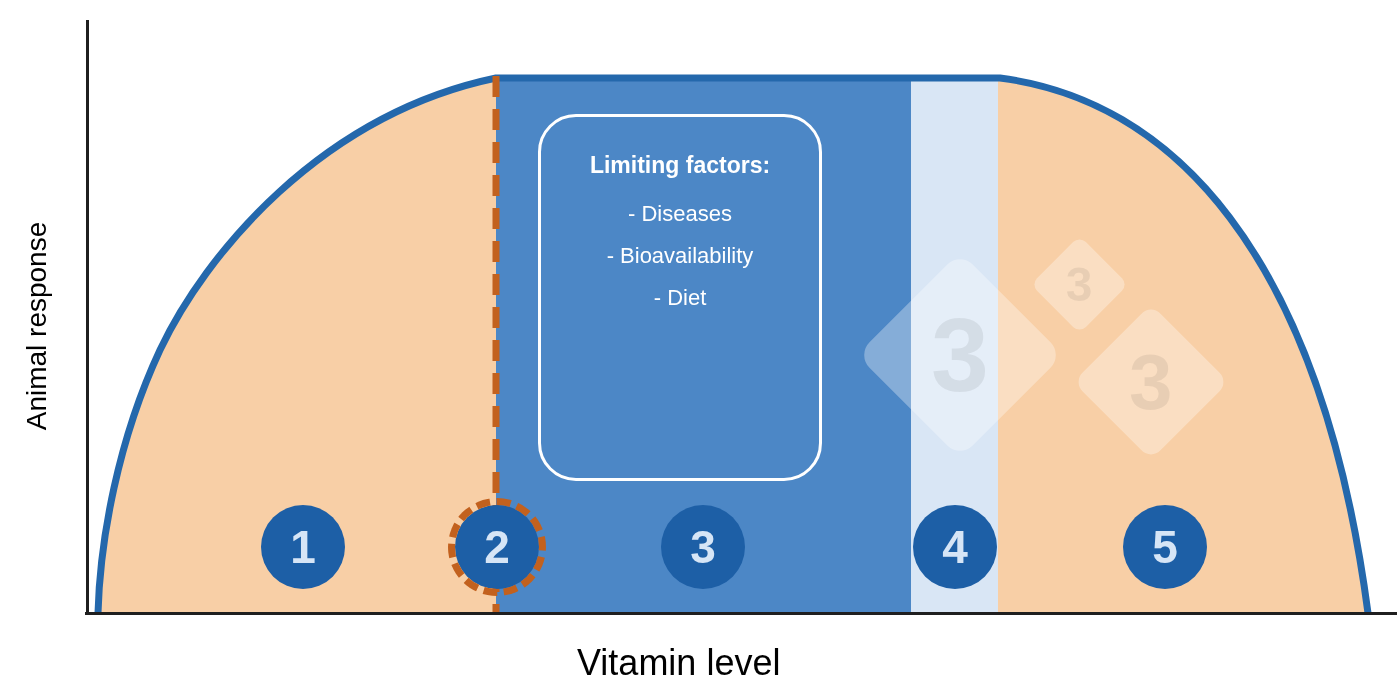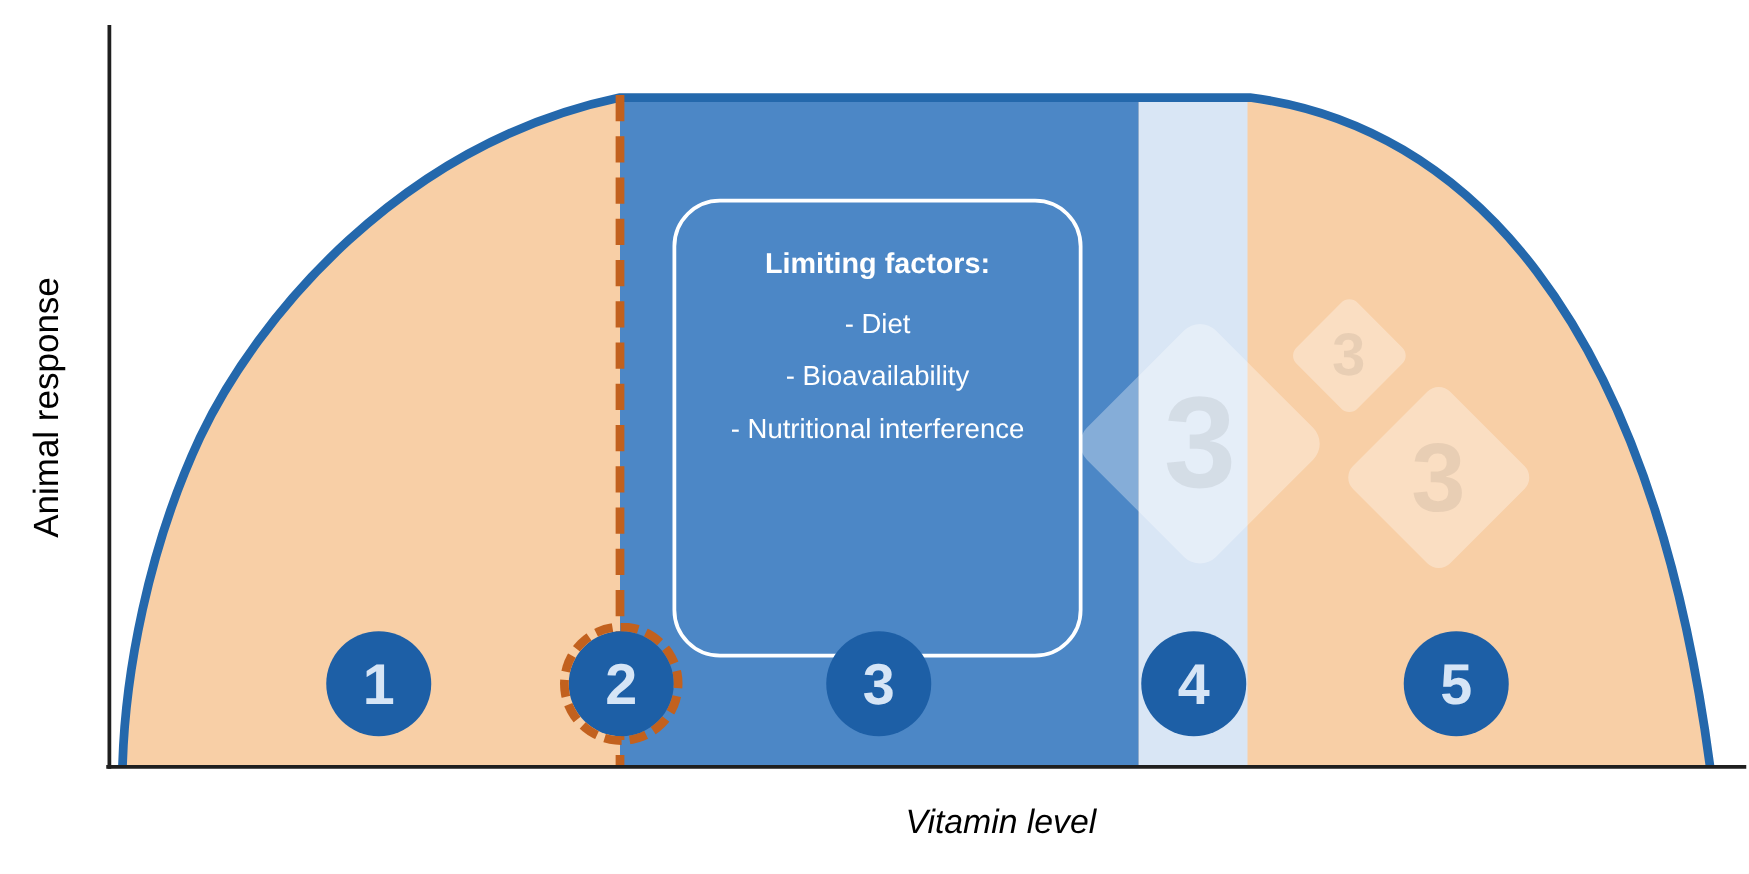--- a/index.html
+++ b/index.html
@@ -14,28 +14,28 @@
   .axis-x{position:absolute;left:85px;top:612px;width:1312px;height:3px;background:#1f1f1f;}
 
   
   .y-label{
     position:absolute;left:37px;top:326px;
     transform:translate(-50%,-50%) rotate(-90deg);
     font-size:28px;color:#000;white-space:nowrap;
   }
   .x-label{
     position:absolute;left:577px;top:642px;width:300px;
-    text-align:right;font-size:27px;color:#000;font-style:italic;
+    text-align:left;font-size:36px;color:#000;
   }
 
   
   .factors-box{
-    position:absolute;left:538px;top:114px;width:328px;height:367px;
+    position:absolute;left:538px;top:114px;width:284px;height:367px;
     border:3px solid #ffffff;border-radius:38px;box-sizing:border-box;
-    color:#ffffff;text-align:center;padding-top:34px;margin-top:45px;
+    color:#ffffff;text-align:center;padding-top:34px;
   }
   .factors-title{font-size:23px;font-weight:bold;line-height:28px;margin-bottom:14px;}
   .factors-list .factor-item{font-size:22px;line-height:42px;}
 
   
   .marker{
     position:absolute;width:84px;height:84px;border-radius:50%;
     background:#1D5FA6;color:#D6E5F6;
     font-size:46px;font-weight:bold;
     display:flex;align-items:center;justify-content:center;
@@ -94,23 +94,23 @@
   <div class="wm wm-small">
     <span class="wm-digit">3</span>
   </div>
   <div class="wm wm-med">
     <span class="wm-digit">3</span>
   </div>
 
   <div class="factors-box">
     <div class="factors-title">Limiting factors:</div>
     <div class="factors-list">
+      <div class="factor-item">- Diseases</div>
+      <div class="factor-item">- Bioavailability</div>
       <div class="factor-item">- Diet</div>
-      <div class="factor-item">- Bioavailability</div>
-      <div class="factor-item">- Nutritional interference</div>
     </div>
   </div>
 
   <div class="marker marker-1">1</div>
   <div class="marker marker-2">2</div>
   <div class="marker marker-3">3</div>
   <div class="marker marker-4">4</div>
   <div class="marker marker-5">5</div>
   <div class="marker-ring"></div>
 

